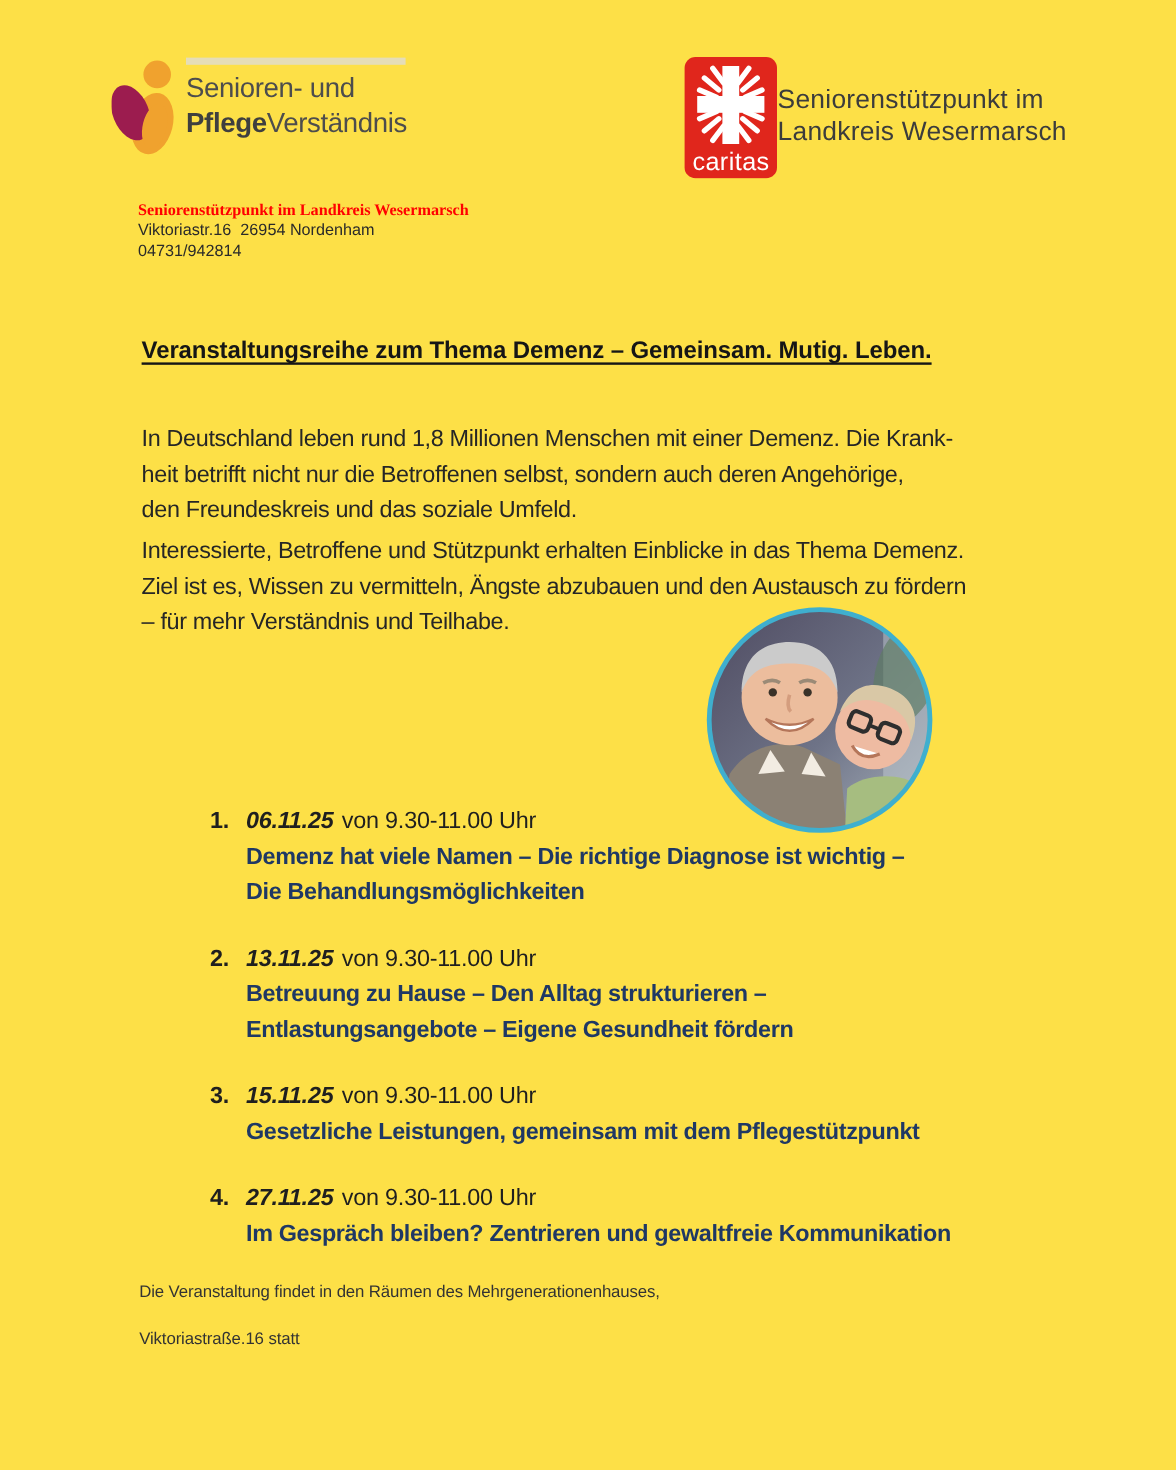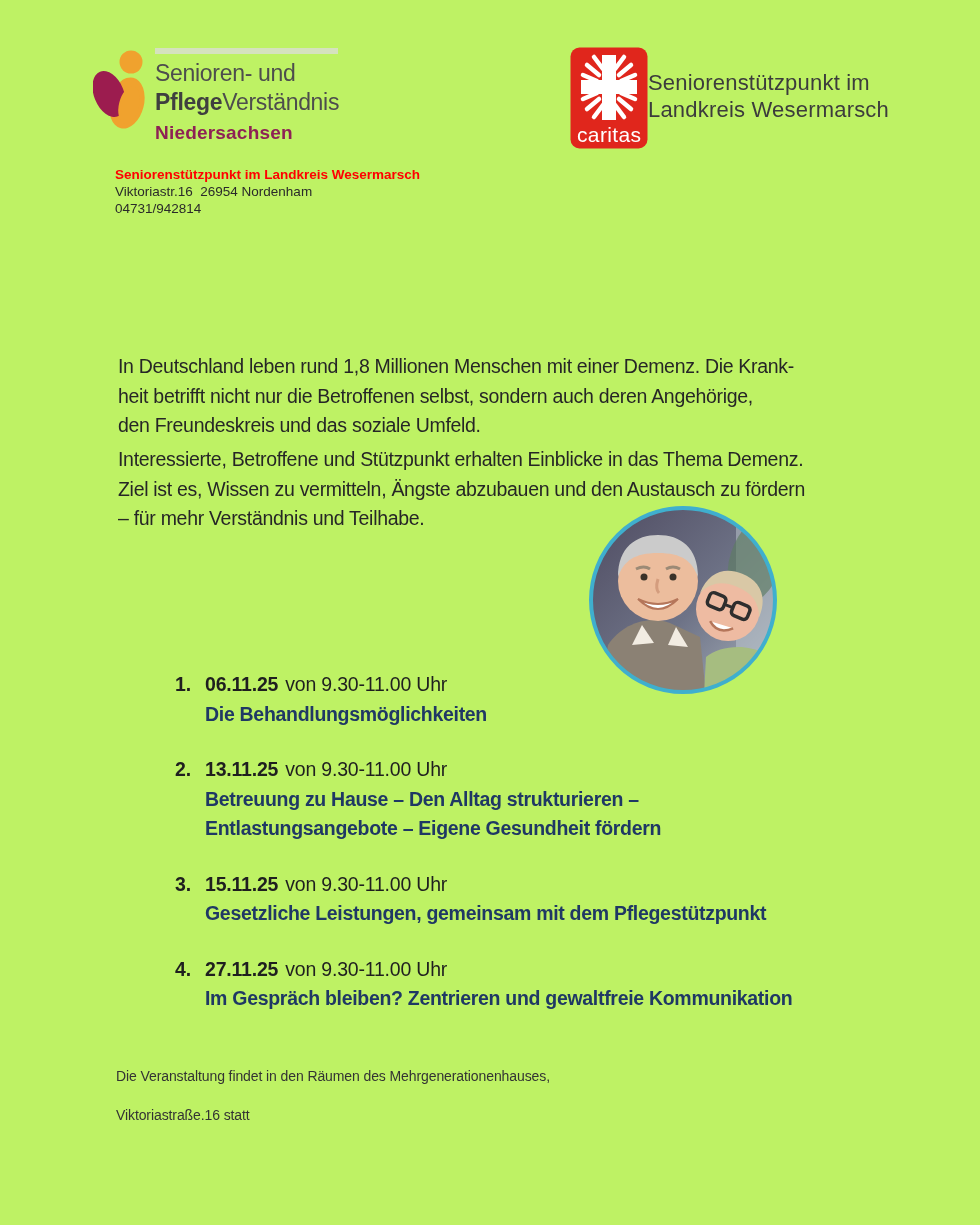--- a/index.html
+++ b/index.html
@@ -1,54 +1,54 @@
 <!DOCTYPE html>
 <html><head>
 <meta charset="utf-8">
 <style>
   html,body { margin:0; padding:0; background:#ffffff; }
   .page {
-    position:relative; width:980px; height:1225px; background:#bef264;
+    position:relative; width:980px; height:1225px; background:#fde047;
     font-family:"Liberation Sans","DejaVu Sans",sans-serif; color:#1f1f1f;
     overflow:hidden;
   }
   
   .spn-logo { position:absolute; left:93px; top:47px; display:flex; }
   .spn-logo-icon { width:54px; height:88px; flex:0 0 auto; }
   .spn-text { margin-left:8px; padding-top:12px; line-height:29px; }
   .spn-line { font-size:23px; color:#4d4d4d; letter-spacing:-0.3px; }
   .spn-line b { color:#3f3f3f; }
   .spn-region { font-size:19px; font-weight:bold; color:#8E2155; margin-top:1px; letter-spacing:0.2px; }
   .scan-bar { position:absolute; left:155px; top:48px; width:183px; height:6px; background:#dcdcdc; opacity:.75; }
   
   .caritas { position:absolute; left:570px; top:47px; display:flex; }
   .caritas-box { width:78px; height:102px; flex:0 0 auto; }
   .caritas-text { padding-top:22px; font-size:22px; line-height:27px; color:#3c3c3c; letter-spacing:0.2px; }
   
   .address { position:absolute; left:115px; top:166px; font-size:13.5px; line-height:17px; }
-  .address-red { color:#FF0000; font-weight:bold; }
+  .address-red { color:#FF0000; font-weight:bold;font-family:Liberation Serif, serif; }
   .address-line { color:#2a2a2a; white-space:pre; }
   
   .doc-title {
     position:absolute; left:118px; top:281px; font-size:20px; font-weight:bold; color:#161616;
     text-decoration:underline; text-decoration-thickness:2px; text-underline-offset:4px;
     letter-spacing:-0.1px;
   }
   
   .para { position:absolute; left:118px; font-size:19.5px; line-height:29.5px; color:#262626; letter-spacing:-0.3px; }
   .para-1 { top:352px; }
   .para-2 { top:445px; }
   
   .photo { position:absolute; left:588px; top:505px; width:190px; height:190px; }
   
   .events { position:absolute; left:175px; top:670px; }
   .event { margin-bottom:26px; }
   .event-head { font-size:19.5px; line-height:29.5px; color:#1f1f1f; letter-spacing:-0.2px; }
   .event-num { display:inline-block; width:30px; font-weight:bold; }
-  .event-date { font-weight:bold; margin-right:7px; }
+  .event-date { font-weight:bold; margin-right:7px;font-style:italic; }
   .event-topic {
     padding-left:30px; font-size:19.5px; line-height:29.5px; font-weight:bold;
     color:#1F3864; letter-spacing:-0.3px;
   }
   
   .footer-line { position:absolute; left:116px; font-size:14px; color:#333333; letter-spacing:-0.1px; }
   .footer-1 { top:1068px; }
   .footer-2 { top:1107px; }
   .footer-reg { position:absolute; left:116px; top:1145px; font-size:17px; font-weight:bold; color:#1c1c1c; letter-spacing:-0.2px; }
 </style>
@@ -62,21 +62,20 @@
   <div class="spn-logo">
     <svg class="spn-logo-icon" viewBox="0 0 54 88" aria-hidden="true">
       <ellipse cx="34" cy="56" rx="17" ry="26" fill="#F0A22E" transform="rotate(14 34 56)"></ellipse>
       <ellipse cx="16" cy="47" rx="15" ry="24" fill="#9C1C4F" transform="rotate(-22 16 47)"></ellipse>
       <ellipse cx="36" cy="58" rx="10" ry="19" fill="#F0A22E" transform="rotate(14 36 58)"></ellipse>
       <circle cx="38" cy="15" r="11.5" fill="#F0A22E"></circle>
     </svg>
     <div class="spn-text">
       <div class="spn-line">Senioren- und</div>
       <div class="spn-line"><b>Pflege</b><span>Verständnis</span></div>
-      <div class="spn-region">Niedersachsen</div>
     </div>
   </div>
 
   <div class="caritas">
     <svg class="caritas-box" viewBox="0 0 78 102" aria-hidden="true">
       <rect x="0.5" y="0.5" width="77" height="101" rx="9" fill="#E0261C"></rect>
       <g stroke="#ffffff" stroke-width="4.5" stroke-linecap="round">
         <path d="M13 28 L27 34"></path>
           <path d="M17 18 L29 28"></path>
           <path d="M24 10 L33 22"></path>
@@ -99,20 +98,21 @@
       <div>Landkreis Wesermarsch</div>
     </div>
   </div>
 
   <div class="address">
     <div class="address-red">Seniorenstützpunkt im Landkreis Wesermarsch</div>
     <div class="address-line">Viktoriastr.16  26954 Nordenham</div>
     <div class="address-line">04731/942814</div>
   </div>
 
+  <div class="doc-title">Veranstaltungsreihe zum Thema Demenz – Gemeinsam. Mutig. Leben.</div>
 
   <div class="para para-1">
     <div>In Deutschland leben rund 1,8 Millionen Menschen mit einer Demenz. Die Krank-</div>
     <div>heit betrifft nicht nur die Betroffenen selbst, sondern auch deren Angehörige,</div>
     <div>den Freundeskreis und das soziale Umfeld.</div>
   </div>
 
   <div class="para para-2">
     <div>Interessierte, Betroffene und Stützpunkt erhalten Einblicke in das Thema Demenz.</div>
     <div>Ziel ist es, Wissen zu vermitteln, Ängste abzubauen und den Austausch zu fördern</div>
@@ -157,20 +157,21 @@
     </g>
     <circle cx="95" cy="95" r="92" fill="none" stroke="#3FAFCE" stroke-width="4"></circle>
   </svg>
 
   <div class="events">
 
     <div class="event">
       <div class="event-head">
         <span class="event-num">1.</span><span class="event-date">06.11.25</span><span class="event-time">von 9.30-11.00 Uhr</span>
       </div>
+      <div class="event-topic">Demenz hat viele Namen – Die richtige Diagnose ist wichtig –</div>
       <div class="event-topic">Die Behandlungsmöglichkeiten</div>
     </div>
 
     <div class="event">
       <div class="event-head">
         <span class="event-num">2.</span><span class="event-date">13.11.25</span><span class="event-time">von 9.30-11.00 Uhr</span>
       </div>
       <div class="event-topic">Betreuung zu Hause – Den Alltag strukturieren –</div>
       <div class="event-topic">Entlastungsangebote – Eigene Gesundheit fördern</div>
     </div>

